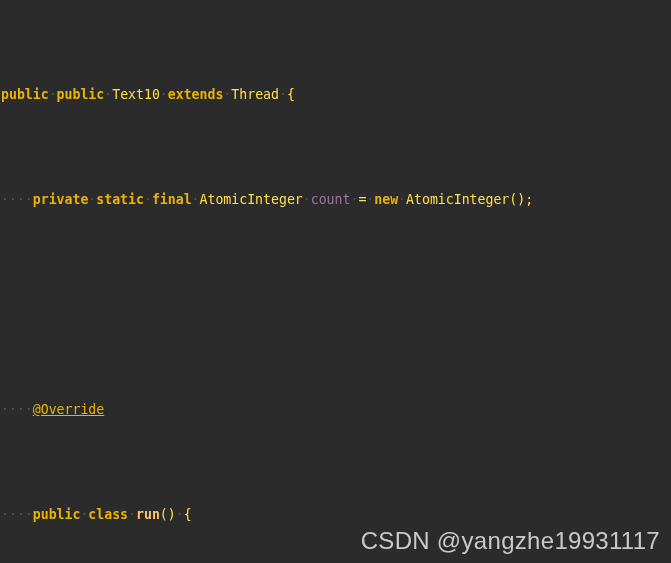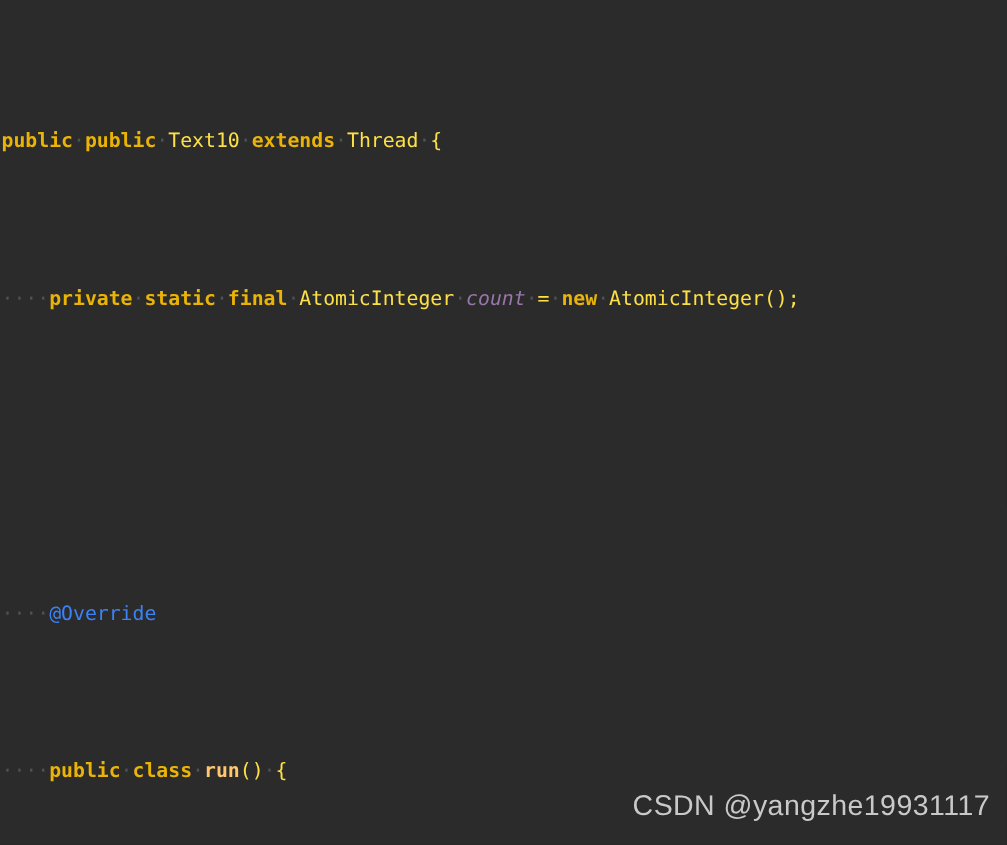--- a/index.html
+++ b/index.html
@@ -36,31 +36,31 @@
   }
   .line {
     height: 21px;
     white-space: pre;
     padding-left: 1px;
   }
 
   
   .kw    { color: #eab308; font-weight: bold; }          
   .plain { color: #fde047; }
-  .fld   { color: #9876aa; font-style: italic; }  
+  .fld   { color: #9876aa; }  
   .mth   { color: #ffc66d; font-weight: bold; }          
-  .ann   { color: #3b82f6; }     
+  .ann   { color: #eab308; text-decoration: underline; }     
   .ws    { color: #4e5254; }          
 
   .watermark {
     position: absolute;
     right: 11px;
     top: 527px;
     font-family: "Liberation Sans", "DejaVu Sans", sans-serif;
-    font-size: 19px;
+    font-size: 24px;
     color: #c9c9c9;
     letter-spacing: 0.3px;
     white-space: pre;
   }
 </style>
 </head>
 <body>
 
 <div id="editor">
 

